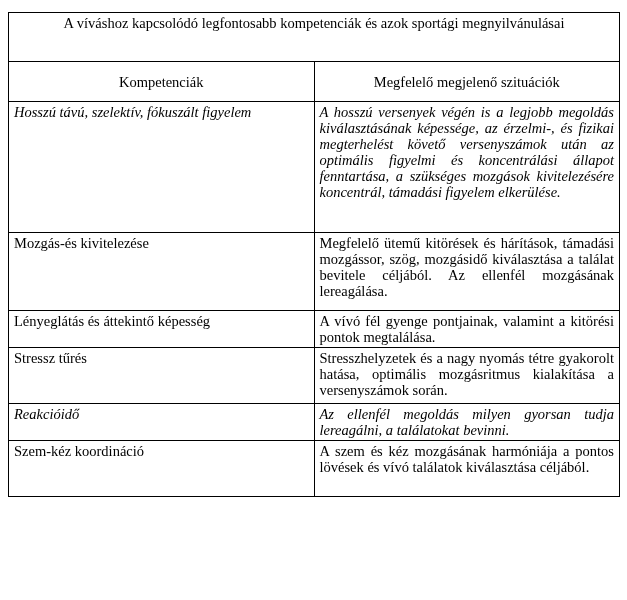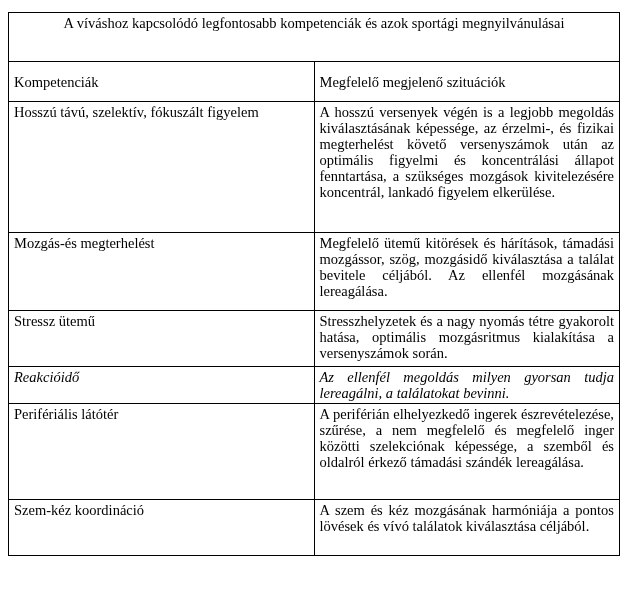--- a/index.html
+++ b/index.html
@@ -34,31 +34,31 @@
   }
   td.title-cell {
     text-align: center;
     vertical-align: middle;
     font-size: 17px;
     line-height: 21px;
     padding: 6px 52px;
     height: 44px;
   }
   tr.header-row td {
-    text-align: left;
+    text-align: center;
     vertical-align: middle;
     height: 35px;
     font-size: 14.5px;
   }
   td.col-competency { width: 306px; }
   td.col-situation  { width: 304px; }
   td.situation-cell {
     text-align: justify;
   }
-  tr.r1 td { height: 126px; }
+  tr.r1 td { height: 126px; font-style: italic; }
   tr.r2 td { height: 73px; }
   tr.r3 td { height: 32px; }
   tr.r4 td { height: 51px; }
   tr.r5 td { height: 31px; font-style: italic; }
   tr.r6 td { height: 91px; }
   tr.r7 td { height: 51px; }
 </style>
 </head>
 <body>
 
@@ -67,37 +67,37 @@
     <tbody>
       <tr class="title-row">
         <td class="title-cell" colspan="2">A víváshoz kapcsolódó legfontosabb kompetenciák és azok sportági megnyilvánulásai</td>
       </tr>
       <tr class="header-row">
         <td class="col-competency">Kompetenciák</td>
         <td class="col-situation">Megfelelő megjelenő szituációk</td>
       </tr>
       <tr class="r1">
         <td class="col-competency competency-cell">Hosszú távú, szelektív, fókuszált figyelem</td>
-        <td class="col-situation situation-cell">A hosszú versenyek végén is a legjobb megoldás kiválasztásának képessége, az érzelmi-, és fizikai megterhelést követő versenyszámok után az optimális figyelmi és koncentrálási állapot fenntartása, a szükséges mozgások kivitelezésére koncentrál, lankadó figyelem elkerülése.</td>
+        <td class="col-situation situation-cell">A hosszú versenyek végén is a legjobb megoldás kiválasztásának képessége, az érzelmi-, és fizikai megterhelést követő versenyszámok után az optimális figyelmi és koncentrálási állapot fenntartása, a szükséges mozgások kivitelezésére koncentrál, támadási figyelem elkerülése.</td>
       </tr>
       <tr class="r2">
-        <td class="col-competency competency-cell">Mozgás-és megterhelést</td>
+        <td class="col-competency competency-cell">Mozgás-és kivitelezése</td>
         <td class="col-situation situation-cell">Megfelelő ütemű kitörések és hárítások, támadási mozgássor, szög, mozgásidő kiválasztása a találat bevitele céljából. Az ellenfél mozgásának lereagálása.</td>
       </tr>
+      <tr class="r3">
+        <td class="col-competency competency-cell">Lényeglátás és áttekintő képesség</td>
+        <td class="col-situation situation-cell">A vívó fél gyenge pontjainak, valamint a kitörési pontok megtalálása.</td>
+      </tr>
       <tr class="r4">
-        <td class="col-competency competency-cell">Stressz ütemű</td>
+        <td class="col-competency competency-cell">Stressz tűrés</td>
         <td class="col-situation situation-cell">Stresszhelyzetek és a nagy nyomás tétre gyakorolt hatása, optimális mozgásritmus kialakítása a versenyszámok során.</td>
       </tr>
       <tr class="r5">
         <td class="col-competency competency-cell">Reakcióidő</td>
         <td class="col-situation situation-cell">Az ellenfél megoldás milyen gyorsan tudja lereagálni, a találatokat bevinni.</td>
-      </tr>
-      <tr class="r6">
-        <td class="col-competency competency-cell">Perifériális látótér</td>
-        <td class="col-situation situation-cell">A periférián elhelyezkedő ingerek észrevételezése, szűrése, a nem megfelelő és megfelelő inger közötti szelekciónak képessége, a szemből és oldalról érkező támadási szándék lereagálása.</td>
       </tr>
       <tr class="r7">
         <td class="col-competency competency-cell">Szem-kéz koordináció</td>
         <td class="col-situation situation-cell">A szem és kéz mozgásának harmóniája a pontos lövések és vívó találatok kiválasztása céljából.</td>
       </tr>
     </tbody>
   </table>
 </div>
 
 </body></html>

